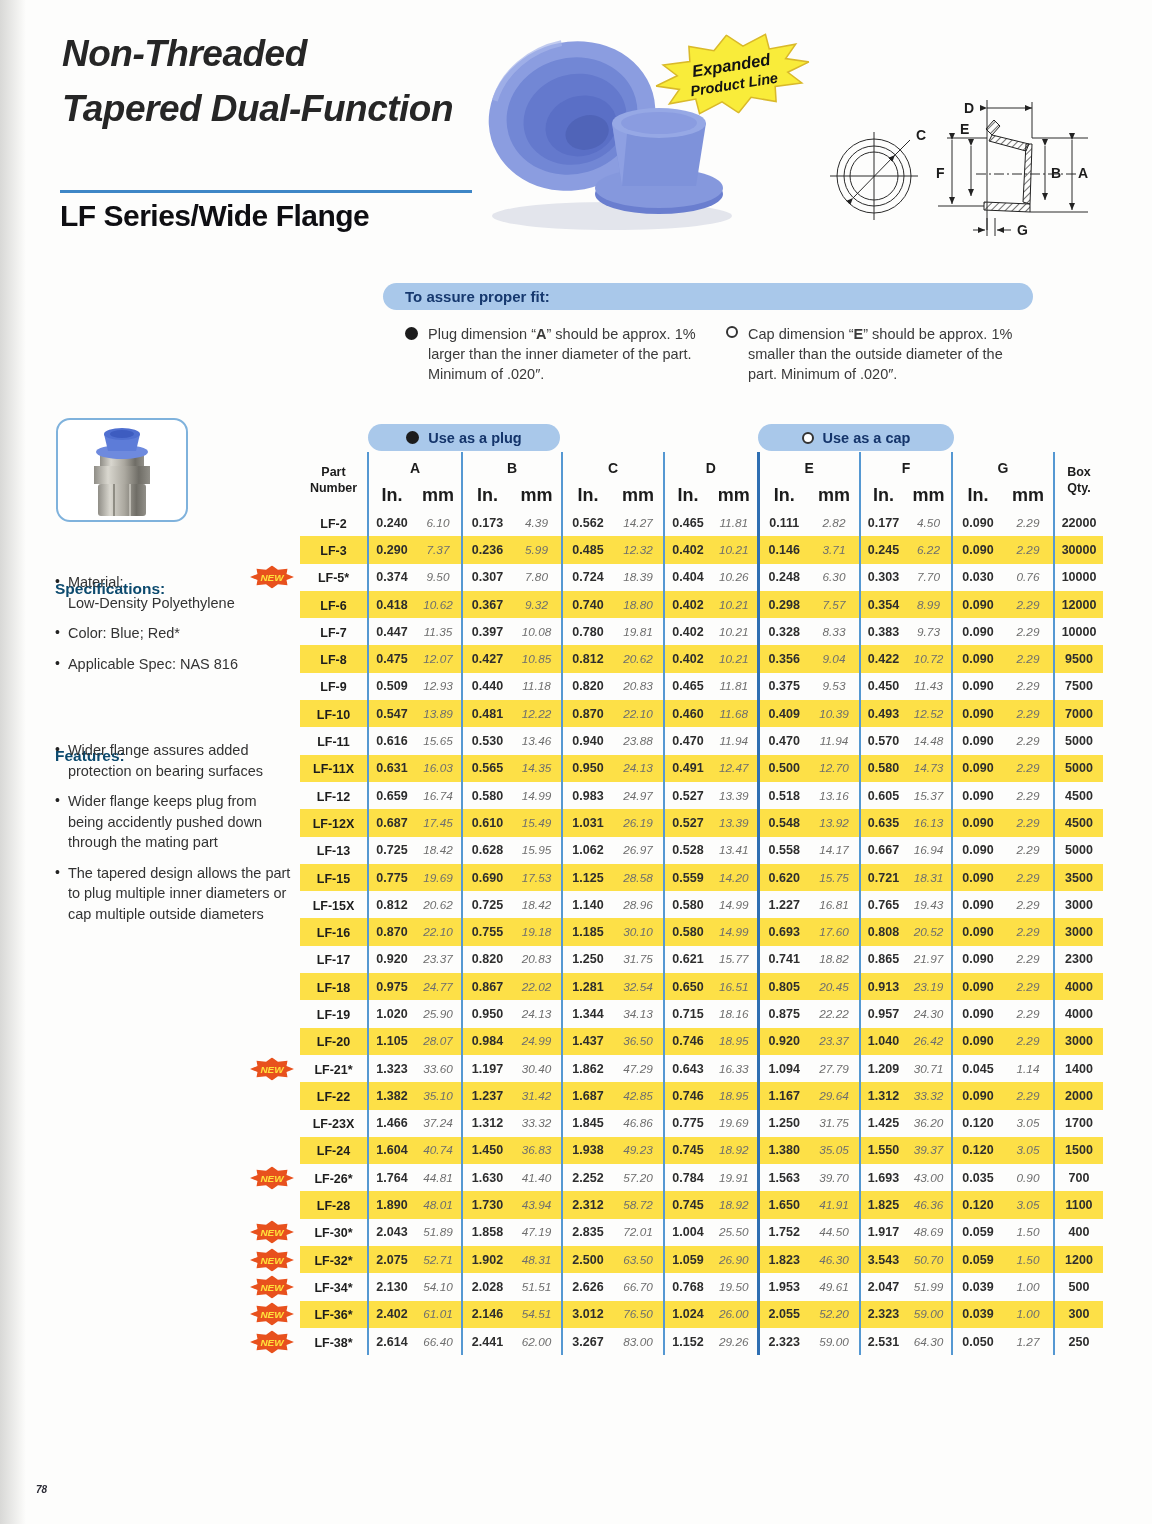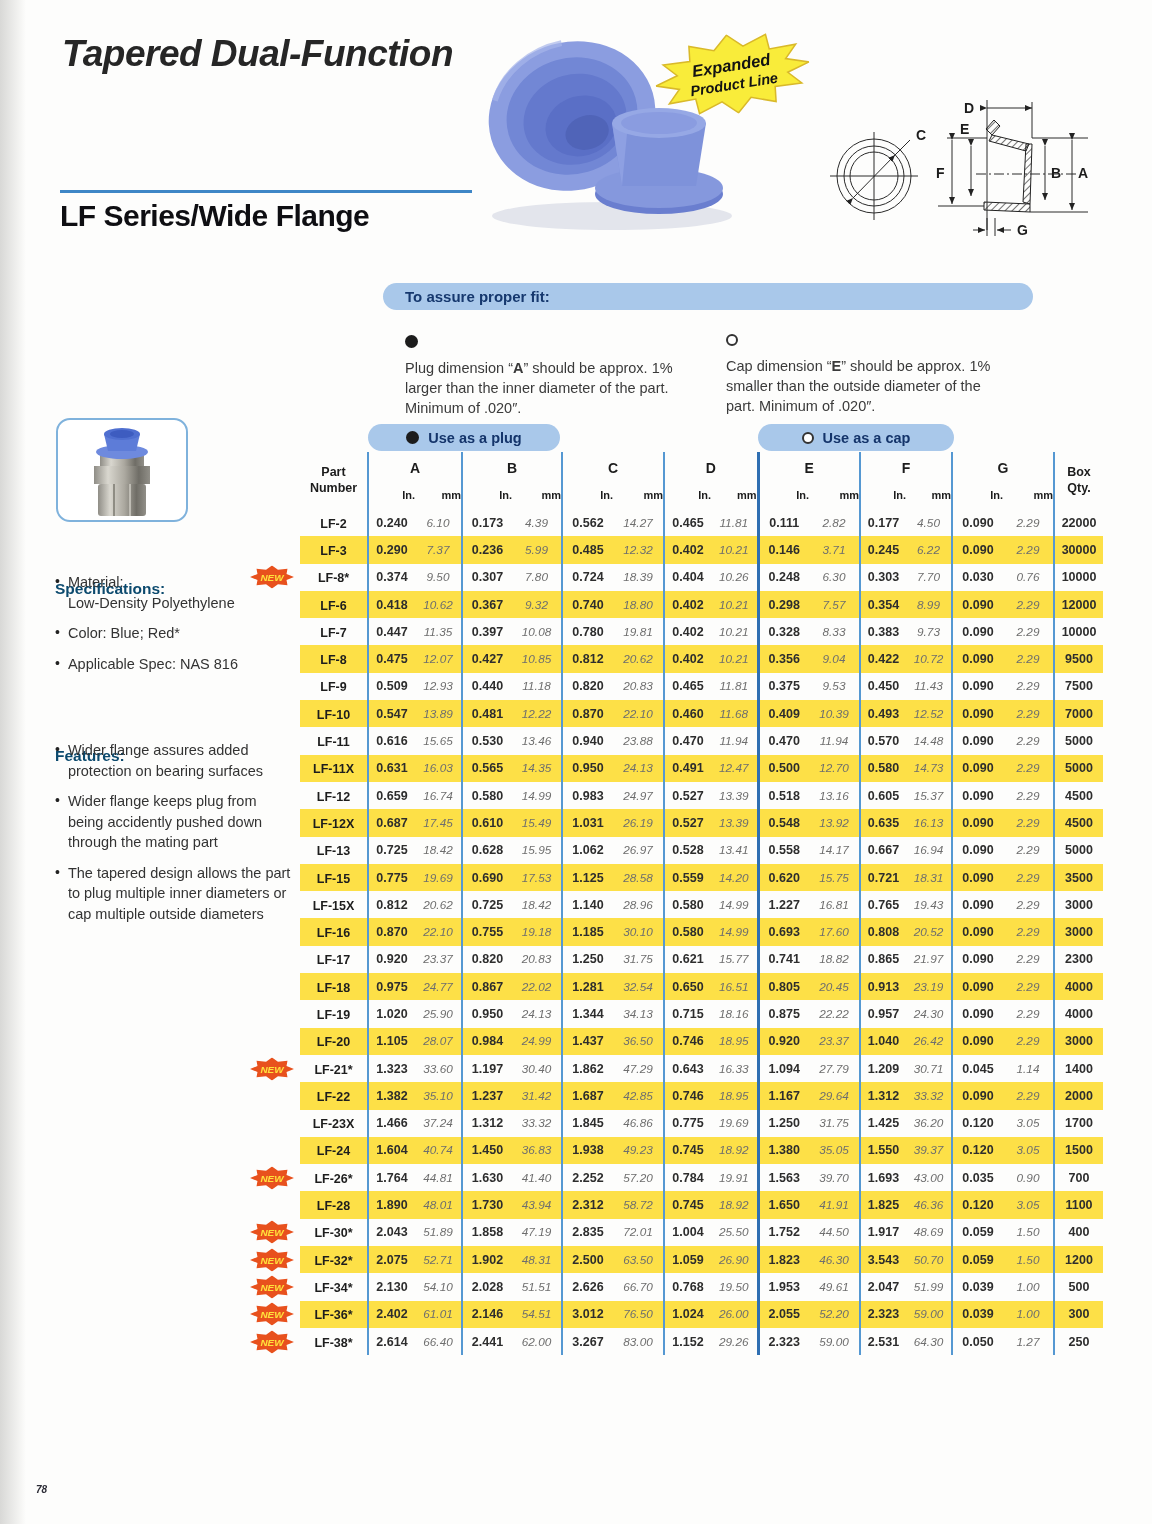--- a/index.html
+++ b/index.html
@@ -17,21 +17,21 @@
   .photo{position:absolute;left:462px;top:20px;}
   .burst{position:absolute;left:655px;top:34px;transform:rotate(-9deg);}
   .burst text{font-weight:bold;font-style:italic;fill:#131313;}
   .diagram{position:absolute;left:826px;top:78px;}
   .diagram text{font-family:"Liberation Sans",sans-serif;font-size:14px;font-weight:bold;fill:#1c1c1c;}
 
   
   .fit-bar{position:absolute;left:383px;top:283px;width:650px;height:27px;background:#a9c8ea;
            border-radius:14px;display:flex;align-items:center;padding-left:22px;box-sizing:border-box;}
   .fit-bar span{font-size:15px;font-weight:bold;color:#16386e;}
-  .fit-item{position:absolute;top:332px;display:flex;gap:10px;font-size:14.5px;line-height:1.38;color:#3a3a3a;flex-direction:column;}
+  .fit-item{position:absolute;top:324px;display:flex;gap:10px;font-size:14.5px;line-height:1.38;color:#3a3a3a;}
   .fit-item .txt{width:272px;}
   .dot{width:13px;height:13px;border-radius:50%;background:#1c1c1c;flex:none;margin-top:3px;}
   .ring{width:12px;height:12px;border-radius:50%;border:2px solid #333;background:#fff;flex:none;margin-top:2px;box-sizing:border-box;}
 
   
   .side-photo{position:absolute;left:56px;top:418px;width:128px;height:100px;border:2px solid #7fb2dc;
               border-radius:14px;background:#fff;display:flex;align-items:center;justify-content:center;overflow:hidden;}
   .side-head{position:absolute;left:55px;font-size:15.5px;font-weight:bold;color:#0c4a6e;margin-top:35px;}
   .side-list{position:absolute;left:55px;width:240px;}
   .b-item{display:flex;gap:8px;font-size:14.5px;line-height:1.42;color:#333;margin-bottom:10px;}
@@ -42,21 +42,21 @@
   .pill{position:absolute;top:424px;height:27px;background:#a9c8ea;border-radius:14px;
         display:flex;align-items:center;justify-content:center;gap:9px;}
   .pill span{font-size:14.5px;font-weight:bold;color:#14346a;}
 
   
   .tbl-wrap{position:absolute;left:300px;top:452px;}
   table{border-collapse:collapse;table-layout:fixed;width:803px;}
   th,td{padding:0;text-align:center;vertical-align:middle;}
   th{font-weight:bold;color:#1c1c1c;}
   .grp{font-size:14px;height:26px;padding-top:3px;}
-  .u{font-size:11px;height:28px;text-align:right;}
+  .u{font-size:18px;height:28px;}
   .ph{font-size:12.5px;line-height:1.25;}
   .g{border-left:2px solid #5598d2;}
   .gh{border-left:3px solid #2f6fb2;}
   tbody tr{height:27.3px;}
   tbody tr.alt{background:#fde047;}
   .pn{font-size:12.5px;font-weight:bold;color:#1d1d1d;}
   .part{position:relative;margin-top:20px;}
   .v.in{font-size:12.5px;font-weight:bold;color:#2d2d2d;}
   .v.mm{font-size:11.8px;font-style:italic;color:#6e6e6e;}
   .qty{font-size:12.5px;font-weight:bold;color:#2d2d2d;}
@@ -64,20 +64,21 @@
   .new-badge text{font-size:9.5px;font-weight:bold;font-style:italic;fill:#ffe23c;}
 
   .page-num{position:absolute;left:36px;top:1484px;font-size:10px;font-weight:bold;font-style:italic;color:#2b2b35;}
 </style>
 </head>
 <body>
 
 <div class="page">
 
   <div class="title">
+    <div>Non-Threaded</div>
     <div>Tapered Dual-Function</div>
   </div>
   <div class="title-rule"></div>
   <div class="series">LF Series/Wide Flange</div>
 
   <svg class="photo" width="290" height="212" viewBox="0 0 290 212">
     <ellipse cx="150" cy="196" rx="120" ry="14" fill="#e3e5ec"></ellipse>
     <g transform="rotate(-16 110 96)">
       <ellipse cx="110" cy="96" rx="84" ry="74" fill="#8b9de0"></ellipse>
       <ellipse cx="110" cy="96" rx="66" ry="58" fill="#7287d5"></ellipse>
@@ -336,21 +337,21 @@
       <td class="qty g">30000</td>
     </tr>
           <tr>
       <td class="part">
         <span class="new-badge">
           <svg width="44" height="23" viewBox="0 0 42 22">
             <polygon points="42,11 34.9,13.9 35.8,18.8 26.7,17.9 21,22 15.3,17.9 6.2,18.8 7.1,13.9 0,11 7.1,8.1 6.2,3.2 15.3,4.1 21,0 26.7,4.1 35.8,3.2 34.9,8.1" fill="#e8511d"></polygon>
             <text x="21" y="14.5" text-anchor="middle">NEW</text>
           </svg>
         </span>
-        <span class="pn">LF-8*</span>
+        <span class="pn">LF-5*</span>
       </td>
       <td class="v in g">0.374</td>
             <td class="v mm">9.50</td>
       <td class="v in g">0.307</td>
             <td class="v mm">7.80</td>
       <td class="v in g">0.724</td>
             <td class="v mm">18.39</td>
       <td class="v in g">0.404</td>
             <td class="v mm">10.26</td>
       <td class="v in gh">0.248</td>

